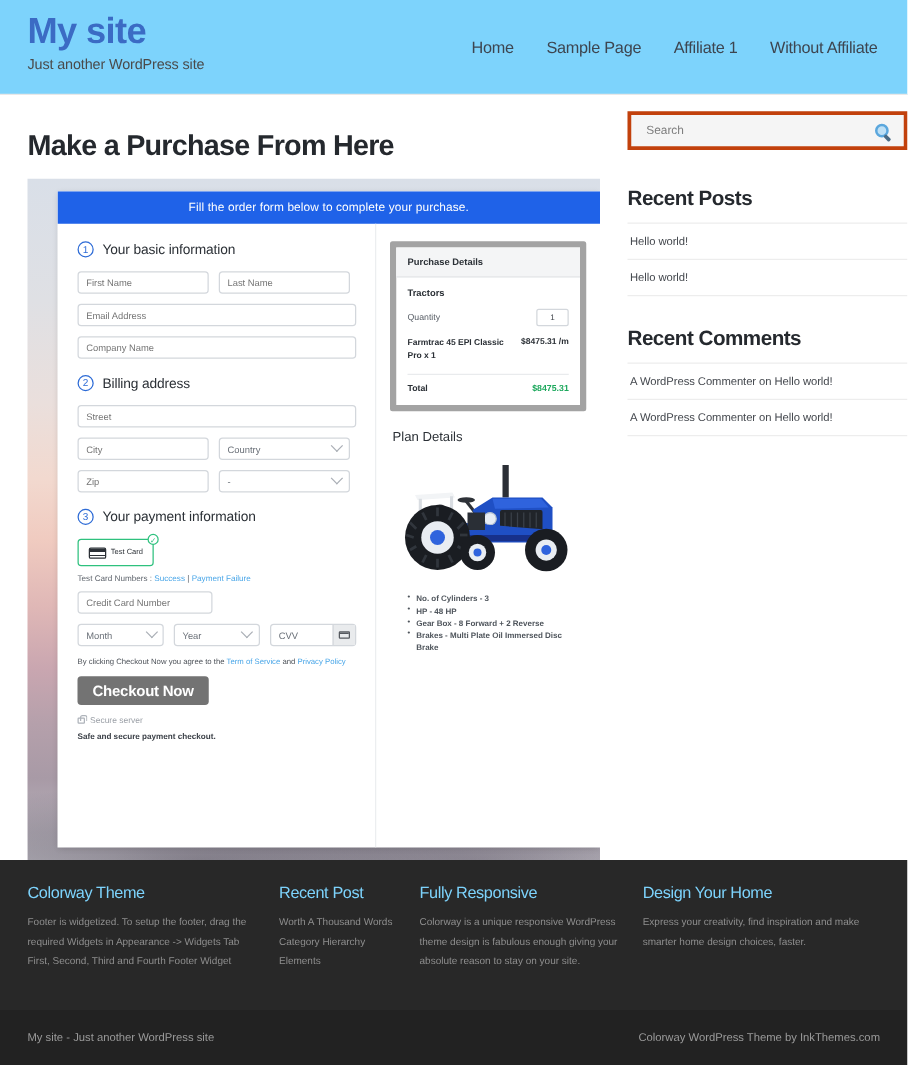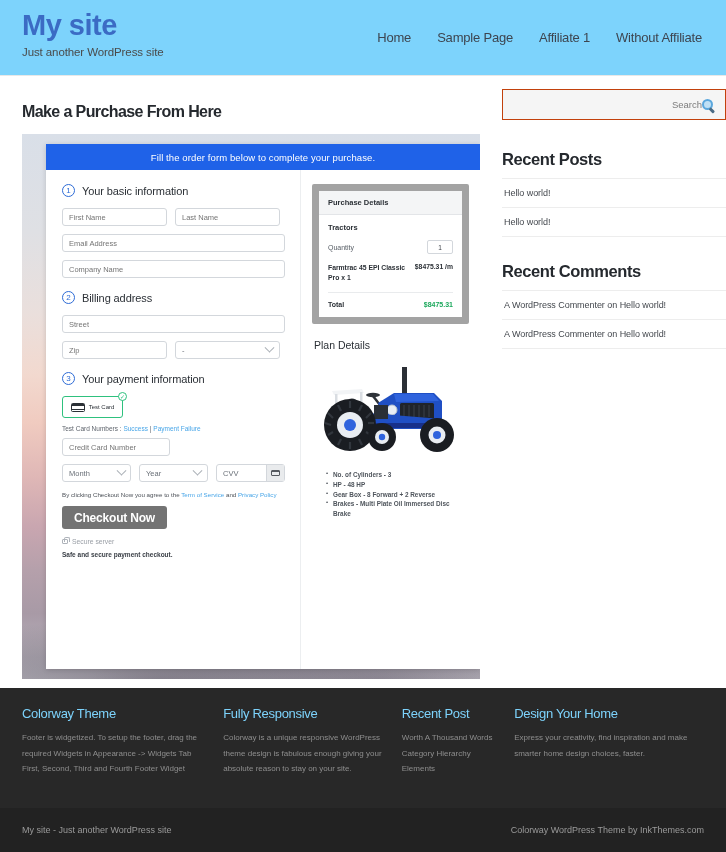--- a/index.html
+++ b/index.html
@@ -52,21 +52,21 @@
   
   .page-wrap {
     display: flex;
     padding: 0 22px;
     gap: 22px;
   }
   .content-col { width: 458px; flex: 0 0 458px; }
   .sidebar-col { width: 224px; flex: 0 0 224px; padding-top: 13px; }
 
   .page-title {
-    font-size: 16px;
+    font-size: 23px;
     font-weight: bold;
     color: #25292e;
     letter-spacing: -0.6px;
     margin: 27px 0 13px 0;
   }
 
   
   .order-outer {
     position: relative;
     width: 458px;
@@ -213,21 +213,21 @@
     position: relative;
   }
   .lock-ic::before{
     content:""; position:absolute; left:1px; top:-3px;
     width:4px;height:4px;border:1px solid #aeb3ba;border-bottom:none;border-radius:2px 2px 0 0;
   }
   .secure-txt { font-size: 6.8px; color: #9a9fa6; }
   .safe-txt { font-size: 6.5px; color: #3c4148; font-weight: bold; }
 
   
-  .pd-box { border: 7px solid #a3a3a3; border-radius: 2px; }
+  .pd-box { border: 5px solid #a3a3a3; border-radius: 2px; }
   .pd-head {
     background: #f4f5f6;
     border-bottom: 1px solid #e3e5e8;
     padding: 7px 9px;
     font-size: 7.5px; font-weight: bold; color: #2b3036;
   }
   .pd-body { padding: 8px 9px 9px 9px; }
   .pd-prod { font-size: 7.5px; font-weight: bold; color: #2b3036; margin-bottom: 8px; }
   .pd-qty-row { display: flex; align-items: center; justify-content: space-between; margin-bottom: 9px; }
   .pd-qty-lbl { font-size: 7px; color: #5a6068; }
@@ -253,22 +253,22 @@
     line-height: 1.55; position: relative; padding-left: 7px;
   }
   .spec-item::before {
     content: "•"; position: absolute; left: 0; top: -1px; font-size: 6px;
   }
 
   
   .search-box {
     height: 31px;
     background: #f5f5f5;
-    border: 1px solid #c2410c;
-    display: flex; align-items: center; justify-content: flex-end;
+    border: 3px solid #c2410c;
+    display: flex; align-items: center; justify-content: space-between;
     padding: 0 12px;
     margin-bottom: 30px;
   }
   .search-ph { font-size: 9.5px; color: #7c7c7c; }
   .mag {
     width: 11px; height: 11px; border-radius: 50%;
     border: 2px solid #5ba7dd; background: #bfe0f5;
     position: relative;
   }
   .mag::after {
@@ -360,20 +360,27 @@
               <input class="fld w-full" placeholder="Company Name" style="">
             </div>
 
             <div class="step-head" style="margin-top:13px">
               <div class="step-num">2</div>
               <div class="step-label">Billing address</div>
             </div>
 
             <div class="field-row">
               <input class="fld w-full" placeholder="Street" style="">
+            </div>
+            <div class="field-row">
+              <input class="fld w-half" placeholder="City" style="">
+              <div class="fld sel w-half">
+                <span>Country</span>
+                <span class="chev"></span>
+              </div>
             </div>
             <div class="field-row">
               <input class="fld w-half" placeholder="Zip" style="">
               <div class="fld sel w-half">
                 <span>-</span>
                 <span class="chev"></span>
               </div>
             </div>
 
             <div class="step-head" style="margin-top:13px">
@@ -546,30 +553,30 @@
       </div>
     </div>
   </div>
 </div>
 
 <div class="footer-widgets">
   <div class="fw-col c1">
     <div class="fw-title">Colorway Theme</div>
     <div class="fw-text">Footer is widgetized. To setup the footer, drag the required Widgets in Appearance -&gt; Widgets Tab First, Second, Third and Fourth Footer Widget</div>
   </div>
-  <div class="fw-col c3">
-    <div class="fw-title">Fully Responsive</div>
-    <div class="fw-text">Colorway is a unique responsive WordPress theme design is fabulous enough giving your absolute reason to stay on your site.</div>
-  </div>
   <div class="fw-col c2">
     <div class="fw-title">Recent Post</div>
     <div class="fw-li">Worth A Thousand Words</div>
     <div class="fw-li">Category Hierarchy</div>
     <div class="fw-li">Elements</div>
   </div>
+  <div class="fw-col c3">
+    <div class="fw-title">Fully Responsive</div>
+    <div class="fw-text">Colorway is a unique responsive WordPress theme design is fabulous enough giving your absolute reason to stay on your site.</div>
+  </div>
   <div class="fw-col c4">
     <div class="fw-title">Design Your Home</div>
     <div class="fw-text">Express your creativity, find inspiration and make smarter home design choices, faster.</div>
   </div>
 </div>
 
 <div class="footer-bar">
   <div class="fb-text">My site - Just another WordPress site</div>
   <div class="fb-text">Colorway WordPress Theme by InkThemes.com</div>
 </div>

